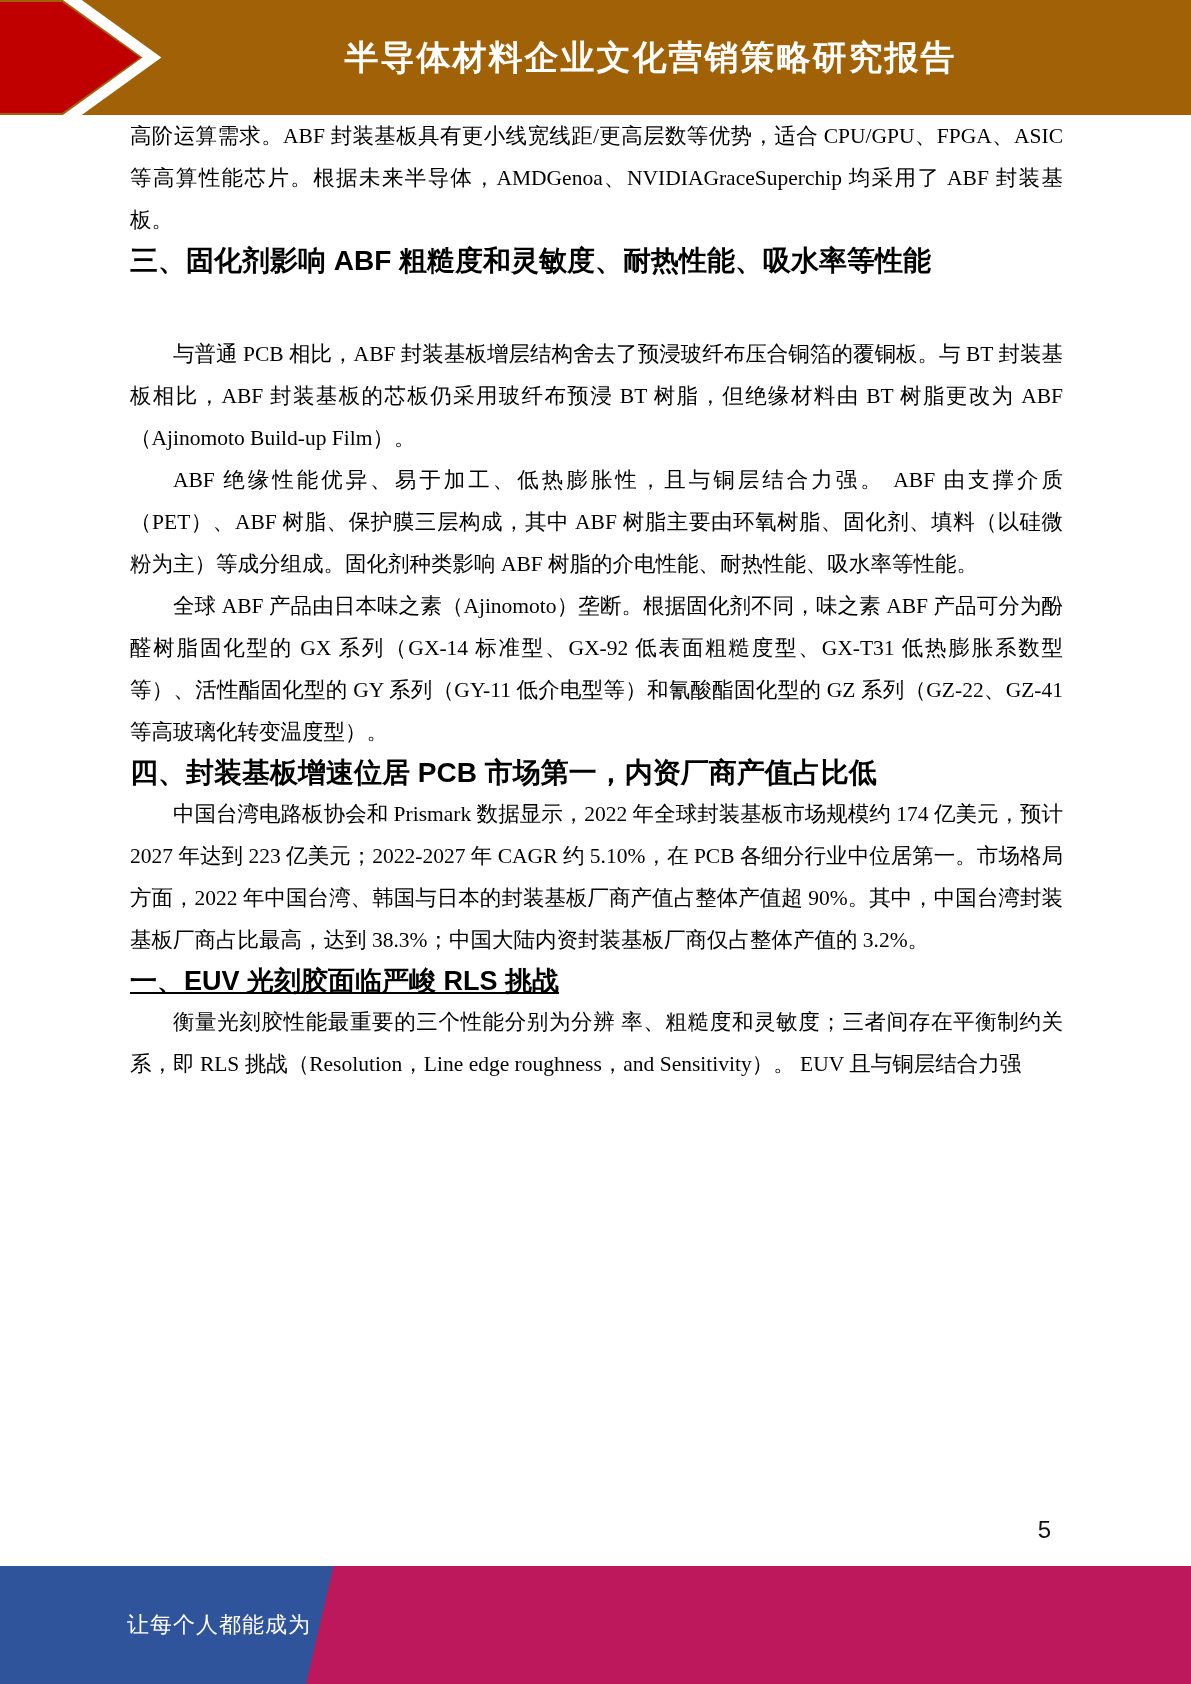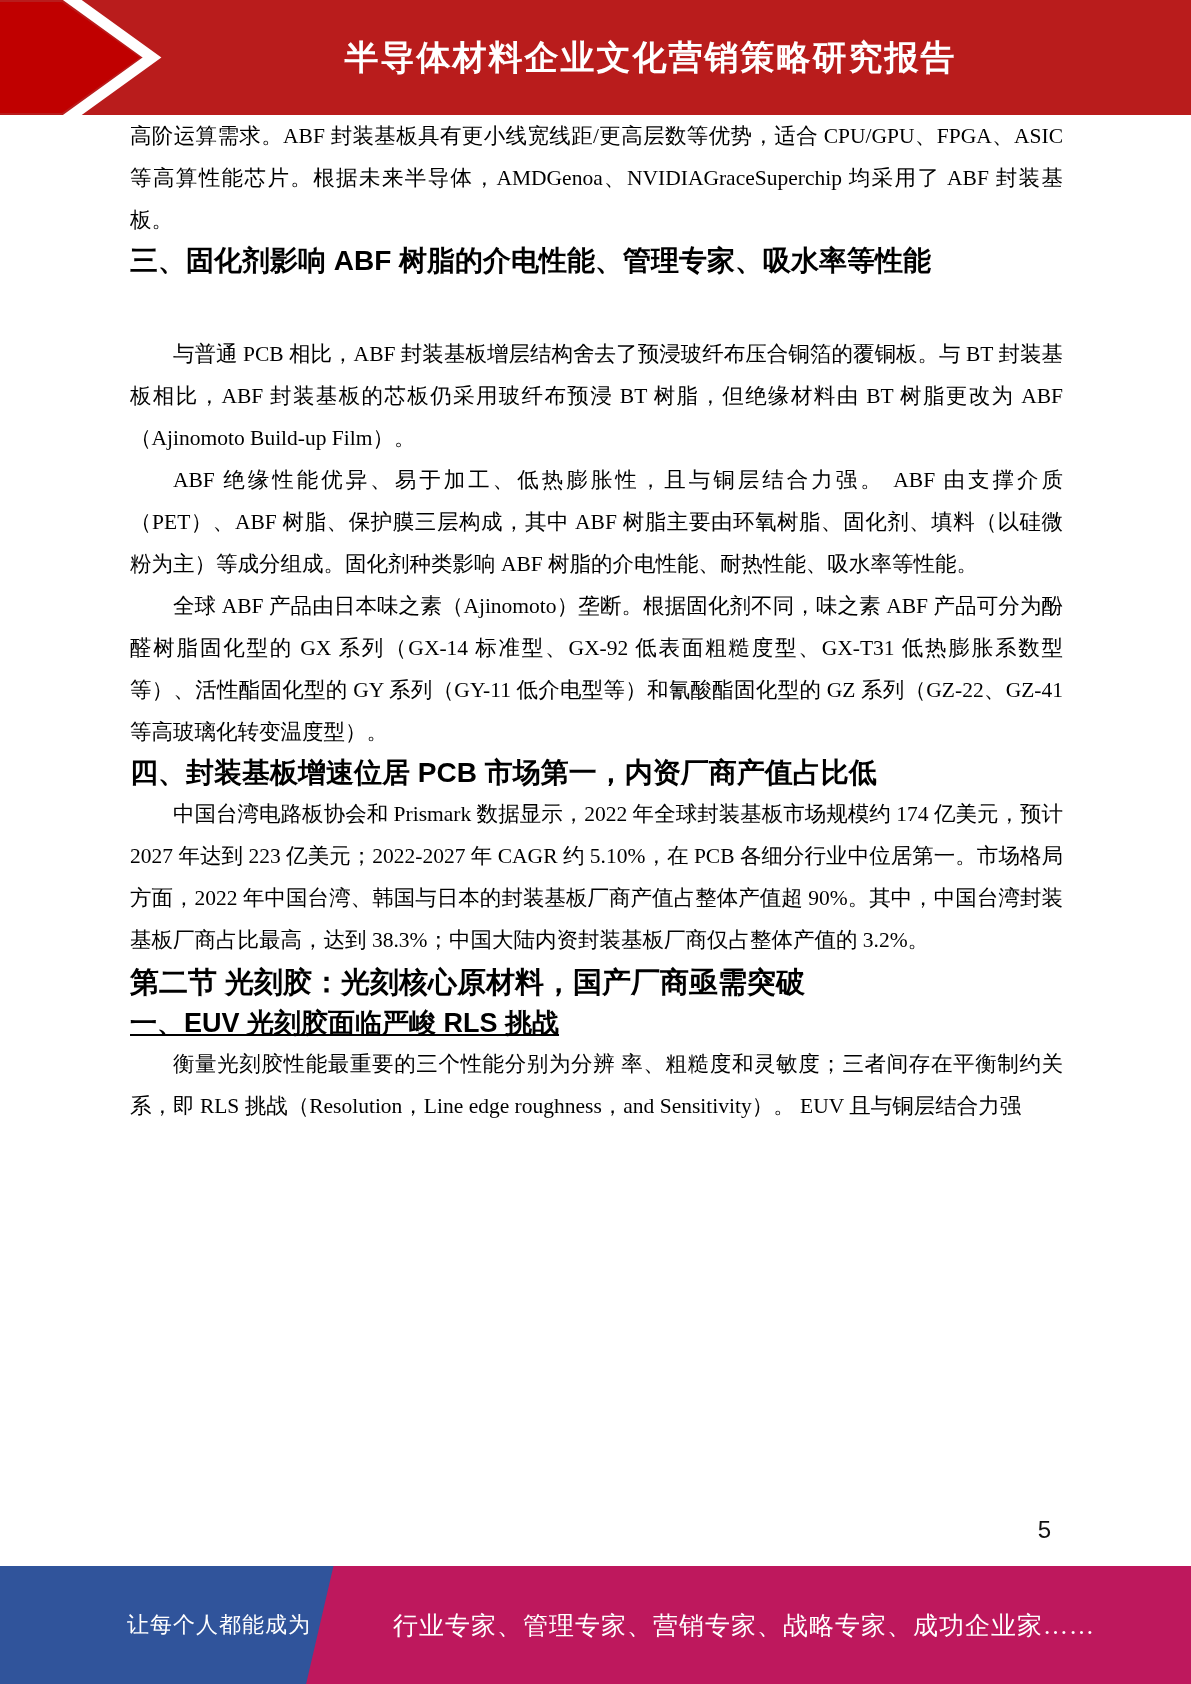--- a/index.html
+++ b/index.html
@@ -5,21 +5,21 @@
   html,body { margin:0; padding:0; background:#e9e9e9; }
   .page {
     position:relative; width:1191px; height:1684px; margin:0 auto;
     background:#ffffff; overflow:hidden;
     font-family:"Liberation Serif", serif; color:#000;
   }
 
   
   .banner {
     position:absolute; top:0; left:0; width:1191px; height:115px;
-    background:#b91c1c;
+    background:#a16207;
   }
   .banner-chevron { position:absolute; top:0; left:0; }
   .banner-title {
     position:absolute; left:230px; right:120px; top:0; height:115px;
     display:flex; align-items:center; justify-content:center;
     color:#ffffff; font-family:"Liberation Sans", sans-serif;
     font-weight:bold; font-size:34px; letter-spacing:2px; white-space:nowrap;
   }
 
   
@@ -87,41 +87,39 @@
       <polygon points="0,2 62,2 140,57.5 62,113 0,113" fill="#C00000"></polygon>
       <polyline points="64,-6 152,57.5 64,121" fill="none" stroke="#ffffff" stroke-width="11"></polyline>
       <polygon points="0,2 58,2 132,57.5 58,113 0,113" fill="#C00000"></polygon>
     </svg>
     <div class="banner-title">半导体材料企业文化营销策略研究报告</div>
   </div>
 
   <div class="content">
     <p class="p1">高阶运算需求。ABF 封装基板具有更小线宽线距/更高层数等优势，适合 CPU/GPU、FPGA、ASIC 等高算性能芯片。根据未来半导体，AMDGenoa、NVIDIAGraceSuperchip 均采用了 ABF 封装基板。</p>
 
-    <p class="h-three">三、固化剂影响 ABF 树脂的介电性能、管理专家、吸水率等性能</p>
+    <p class="h-three">三、固化剂影响 ABF 粗糙度和灵敏度、耐热性能、吸水率等性能</p>
 
     <div class="p2">
       <p class="indent">与普通 PCB 相比，ABF 封装基板增层结构舍去了预浸玻纤布压合铜箔的覆铜板。与 BT 封装基板相比，ABF 封装基板的芯板仍采用玻纤布预浸 BT 树脂，但绝缘材料由 BT 树脂更改为 ABF（Ajinomoto Build-up Film）。</p>
       <p class="indent">ABF 绝缘性能优异、易于加工、低热膨胀性，且与铜层结合力强。 ABF 由支撑介质（PET）、ABF 树脂、保护膜三层构成，其中 ABF 树脂主要由环氧树脂、固化剂、填料（以硅微粉为主）等成分组成。固化剂种类影响 ABF 树脂的介电性能、耐热性能、吸水率等性能。</p>
     </div>
 
     <p class="p3 indent">全球 ABF 产品由日本味之素（Ajinomoto）垄断。根据固化剂不同，味之素 ABF  产品可分为酚醛树脂固化型的 GX 系列（GX-14 标准型、GX-92 低表面粗糙度型、GX-T31 低热膨胀系数型等）、活性酯固化型的 GY 系列（GY-11 低介电型等）和氰酸酯固化型的 GZ 系列（GZ-22、GZ-41 等高玻璃化转变温度型）。</p>
 
     <p class="h-four">四、封装基板增速位居 PCB 市场第一，内资厂商产值占比低</p>
 
     <p class="p4 indent">中国台湾电路板协会和 Prismark 数据显示，2022 年全球封装基板市场规模约 174 亿美元，预计 2027 年达到 223 亿美元；2022-2027 年 CAGR 约 5.10%，在 PCB 各细分行业中位居第一。市场格局方面，2022 年中国台湾、韩国与日本的封装基板厂商产值占整体产值超 90%。其中，中国台湾封装基板厂商占比最高，达到 38.3%；中国大陆内资封装基板厂商仅占整体产值的 3.2%。</p>
 
-    <p class="section-two">第二节  光刻胶：光刻核心原材料，国产厂商亟需突破</p>
 
     <p class="h-one">一、EUV 光刻胶面临严峻 RLS 挑战</p>
 
     <p class="p5 indent">衡量光刻胶性能最重要的三个性能分别为分辨 率、粗糙度和灵敏度；三者间存在平衡制约关系，即 RLS 挑战（Resolution，Line edge roughness，and Sensitivity）。  EUV 且与铜层结合力强</p>
   </div>
 
   <div class="page-number">5</div>
 
   <div class="footer">
     <div class="footer-blue"></div>
     <div class="footer-left-label">让每个人都能成为</div>
-    <div class="footer-right-label">行业专家、管理专家、营销专家、战略专家、成功企业家……</div>
   </div>
 
 </div>
 
 </body></html>

